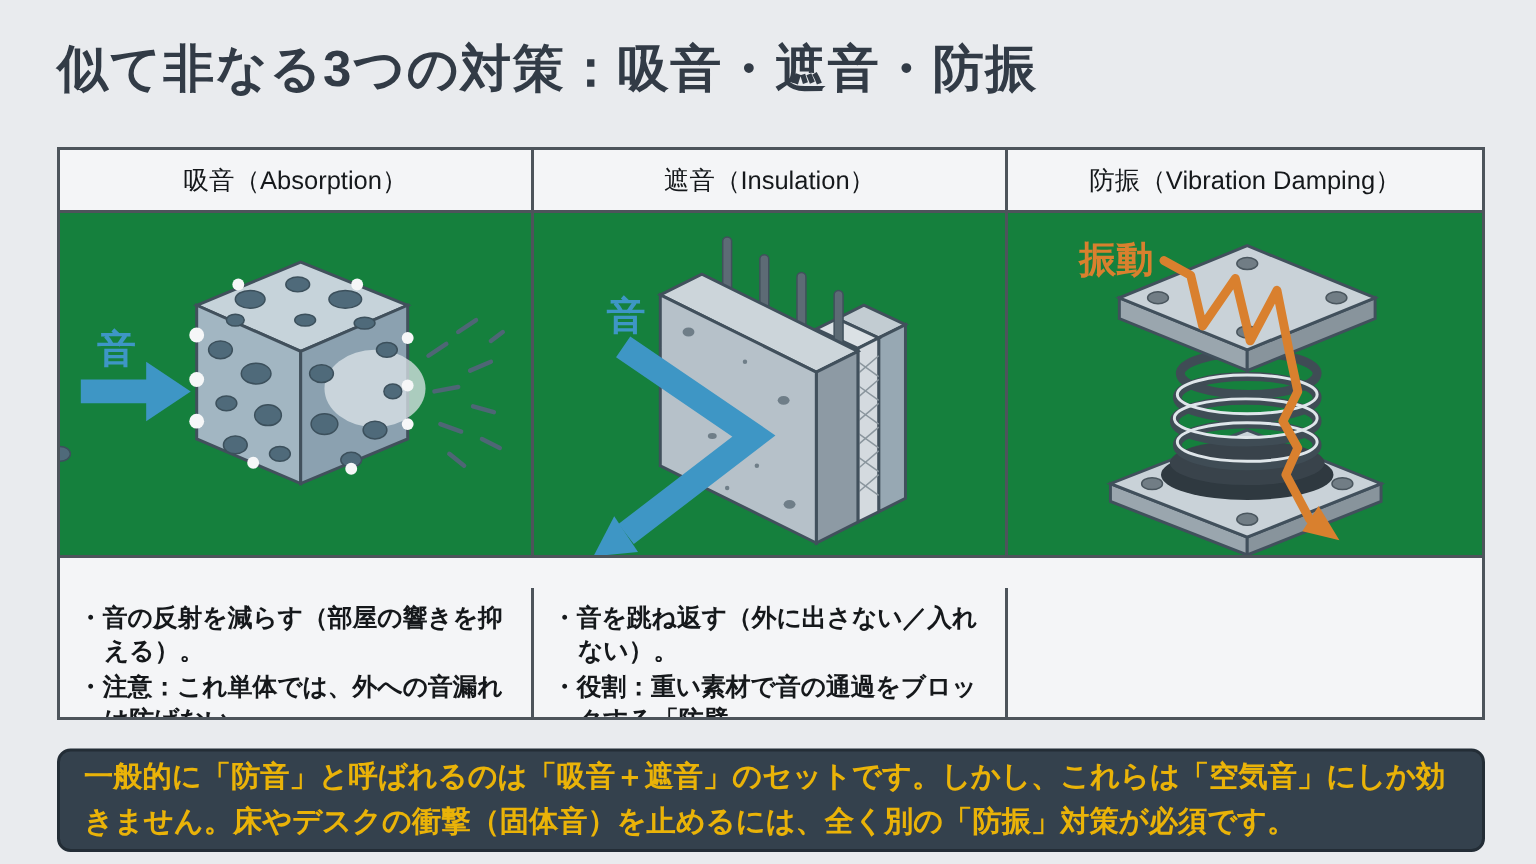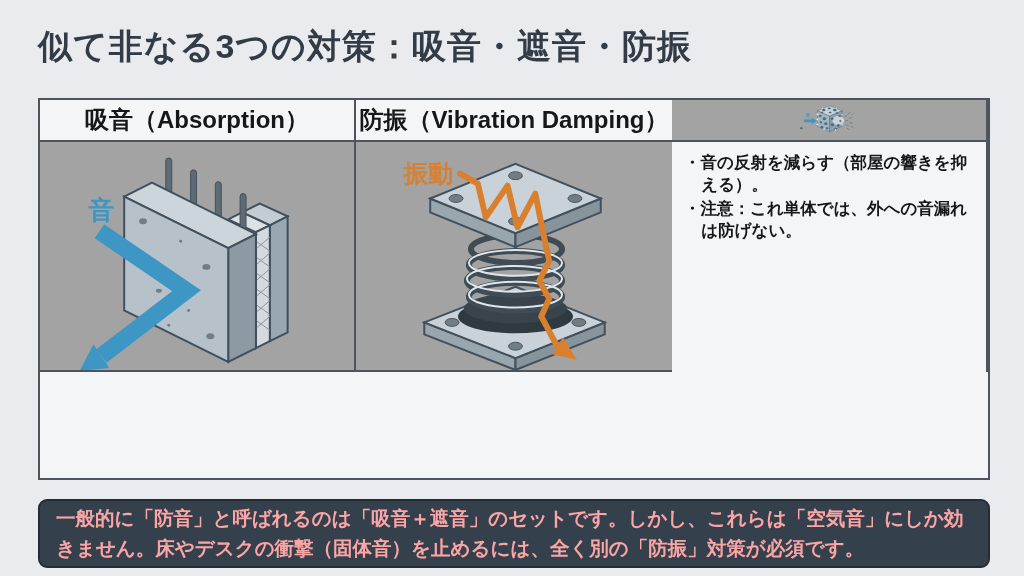--- a/index.html
+++ b/index.html
@@ -23,59 +23,60 @@
     position:absolute;left:38px;top:98px;width:952px;height:382px;
     background:#f4f5f7;
     border:2px solid #4d545b;
     display:grid;
     grid-template-columns:1fr 1fr 1fr;
     grid-template-rows:42px 230px 1fr;
     box-sizing:border-box;
   }
   .cell{box-sizing:border-box;border-right:2px solid #4d545b;border-bottom:2px solid #4d545b;overflow:hidden;}
   .cell.last-col{border-right:none;text-align:center;}
-  .cell.last-row{border-bottom:none;}
+  .cell.last-row{border-bottom:none;margin-top:20px;}
   .th{
     display:flex;align-items:center;justify-content:center;
-    font-size:24px;font-weight:700;color:#15181b;
-  }
-  .illus{background:#a3a3a3;display:flex;align-items:center;justify-content:center;}
+    font-size:17px;font-weight:400;color:#15181b;
+  }
+  .illus{background:#15803d;display:flex;align-items:center;justify-content:center;}
   .illus svg{width:100%;height:100%;display:block;}
   .notes{padding:9px 10px 4px 12px;}
   .bullet{
     font-size:16.5px;font-weight:700;line-height:1.34;
     padding-left:1.05em;text-indent:-1.05em;
     margin-bottom:2px;
   }
 
   .banner{
     position:absolute;left:38px;top:499px;width:952px;height:69px;
     background:#34414d;
     border:2px solid #232d36;
     border-radius:9px;
     box-sizing:border-box;
     display:flex;align-items:center;
     padding:6px 16px;
   }
   .banner-text{
-    color:#fca5a5;font-size:19.5px;font-weight:700;line-height:1.5;
+    color:#eab308;font-size:19.5px;font-weight:700;line-height:1.5;
   }
 
   .svg-label{font-family:"Liberation Sans","DejaVu Sans",sans-serif;font-weight:800;}
 </style>
 </head>
 <body>
 
 <div class="slide">
 
   <div class="title">似て非なる3つの対策：吸音・遮音・防振</div>
 
   <div class="table">
 
     <div class="cell th">吸音（Absorption）</div>
+    <div class="cell th">遮音（Insulation）</div>
     <div class="cell th last-col">防振（Vibration Damping）</div>
 
     <div class="cell illus">
       <svg viewBox="0 0 317 230">
 
         <g stroke="#41505c" stroke-width="2">
           <polygon points="92,62 162,33 234,62 162,93" fill="#c6d3da"></polygon>
           <polygon points="92,62 162,93 162,182 92,152" fill="#a2b6c2"></polygon>
           <polygon points="162,93 234,62 234,152 162,182" fill="#8ba1b0"></polygon>
         </g>
@@ -236,20 +237,24 @@
         <polyline fill="none" stroke="#d9802e" stroke-width="6" stroke-linejoin="round" stroke-linecap="round" points="104,32 122,42 130,76 152,44 162,86 180,52 188,92 194,120 184,140 194,158 186,176 202,206"></polyline>
         <polygon fill="#d9802e" points="222,220 197,214 208,197"></polygon>
         <text class="svg-label" x="72" y="40" font-size="25" fill="#d9802e" text-anchor="middle">振動</text>
       </svg>
     </div>
 
     <div class="cell notes last-row">
       <div class="bullet">・音の反射を減らす（部屋の響きを抑える）。</div>
       <div class="bullet">・注意：これ単体では、外への音漏れは防げない。</div>
     </div>
+    <div class="cell notes last-row">
+      <div class="bullet">・音を跳ね返す（外に出さない／入れない）。</div>
+      <div class="bullet">・役割：重い素材で音の通過をブロックする「防壁」。</div>
+    </div>
 
   </div>
 
   <div class="banner">
     <div class="banner-text">一般的に「防音」と呼ばれるのは「吸音＋遮音」のセットです。しかし、これらは「空気音」にしか効きません。床やデスクの衝撃（固体音）を止めるには、全く別の「防振」対策が必須です。</div>
   </div>
 
 </div>
 
 </body></html>

